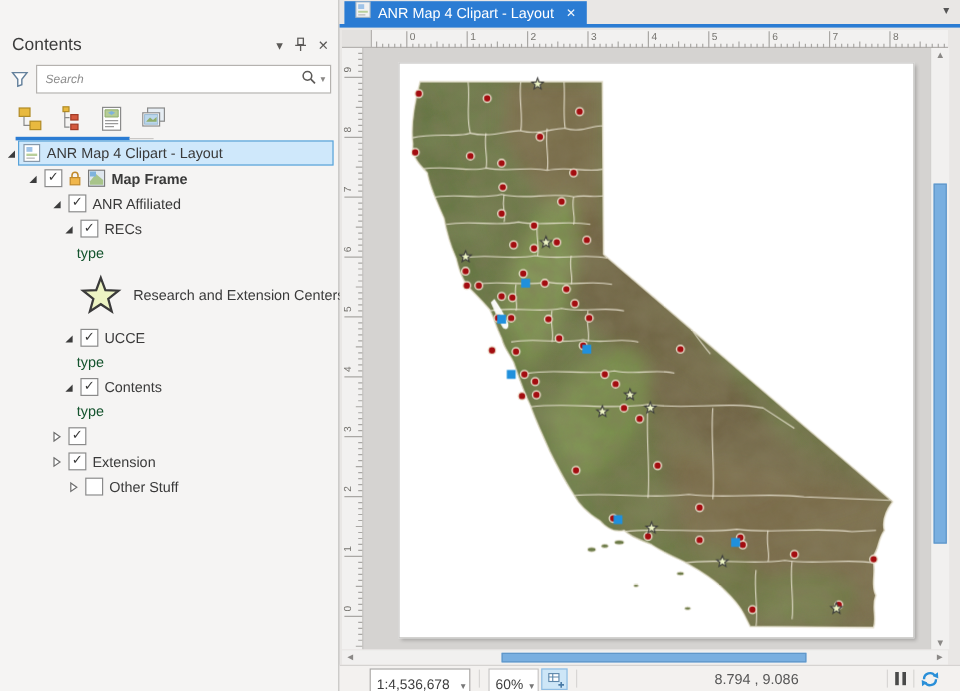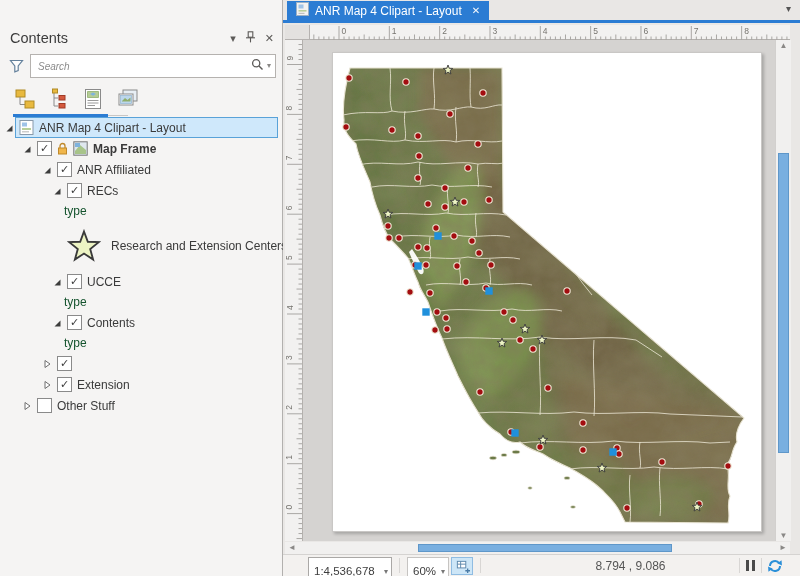--- a/index.html
+++ b/index.html
@@ -279,21 +279,21 @@
           <span class="arr">
             <svg width="10" height="10">
               <polygon points="3,1.5 8,5 3,8.5" fill="#fff" stroke="#6e6e6e"></polygon>
             </svg>
           </span>
           <span class="tbody">
             <span class="cb">✓</span>
             <span class="tlabel">Extension</span>
           </span>
         </div>
-        <div class="trow" style="padding-left: 22px;">
+        <div class="trow" style="padding-left: 56px;">
           <span class="arr">
             <svg width="10" height="10">
               <polygon points="3,1.5 8,5 3,8.5" fill="#fff" stroke="#6e6e6e"></polygon>
             </svg>
           </span>
           <span class="tbody">
             <span class="cb"></span>
             <span class="tlabel">Other Stuff</span>
           </span>
         </div>

